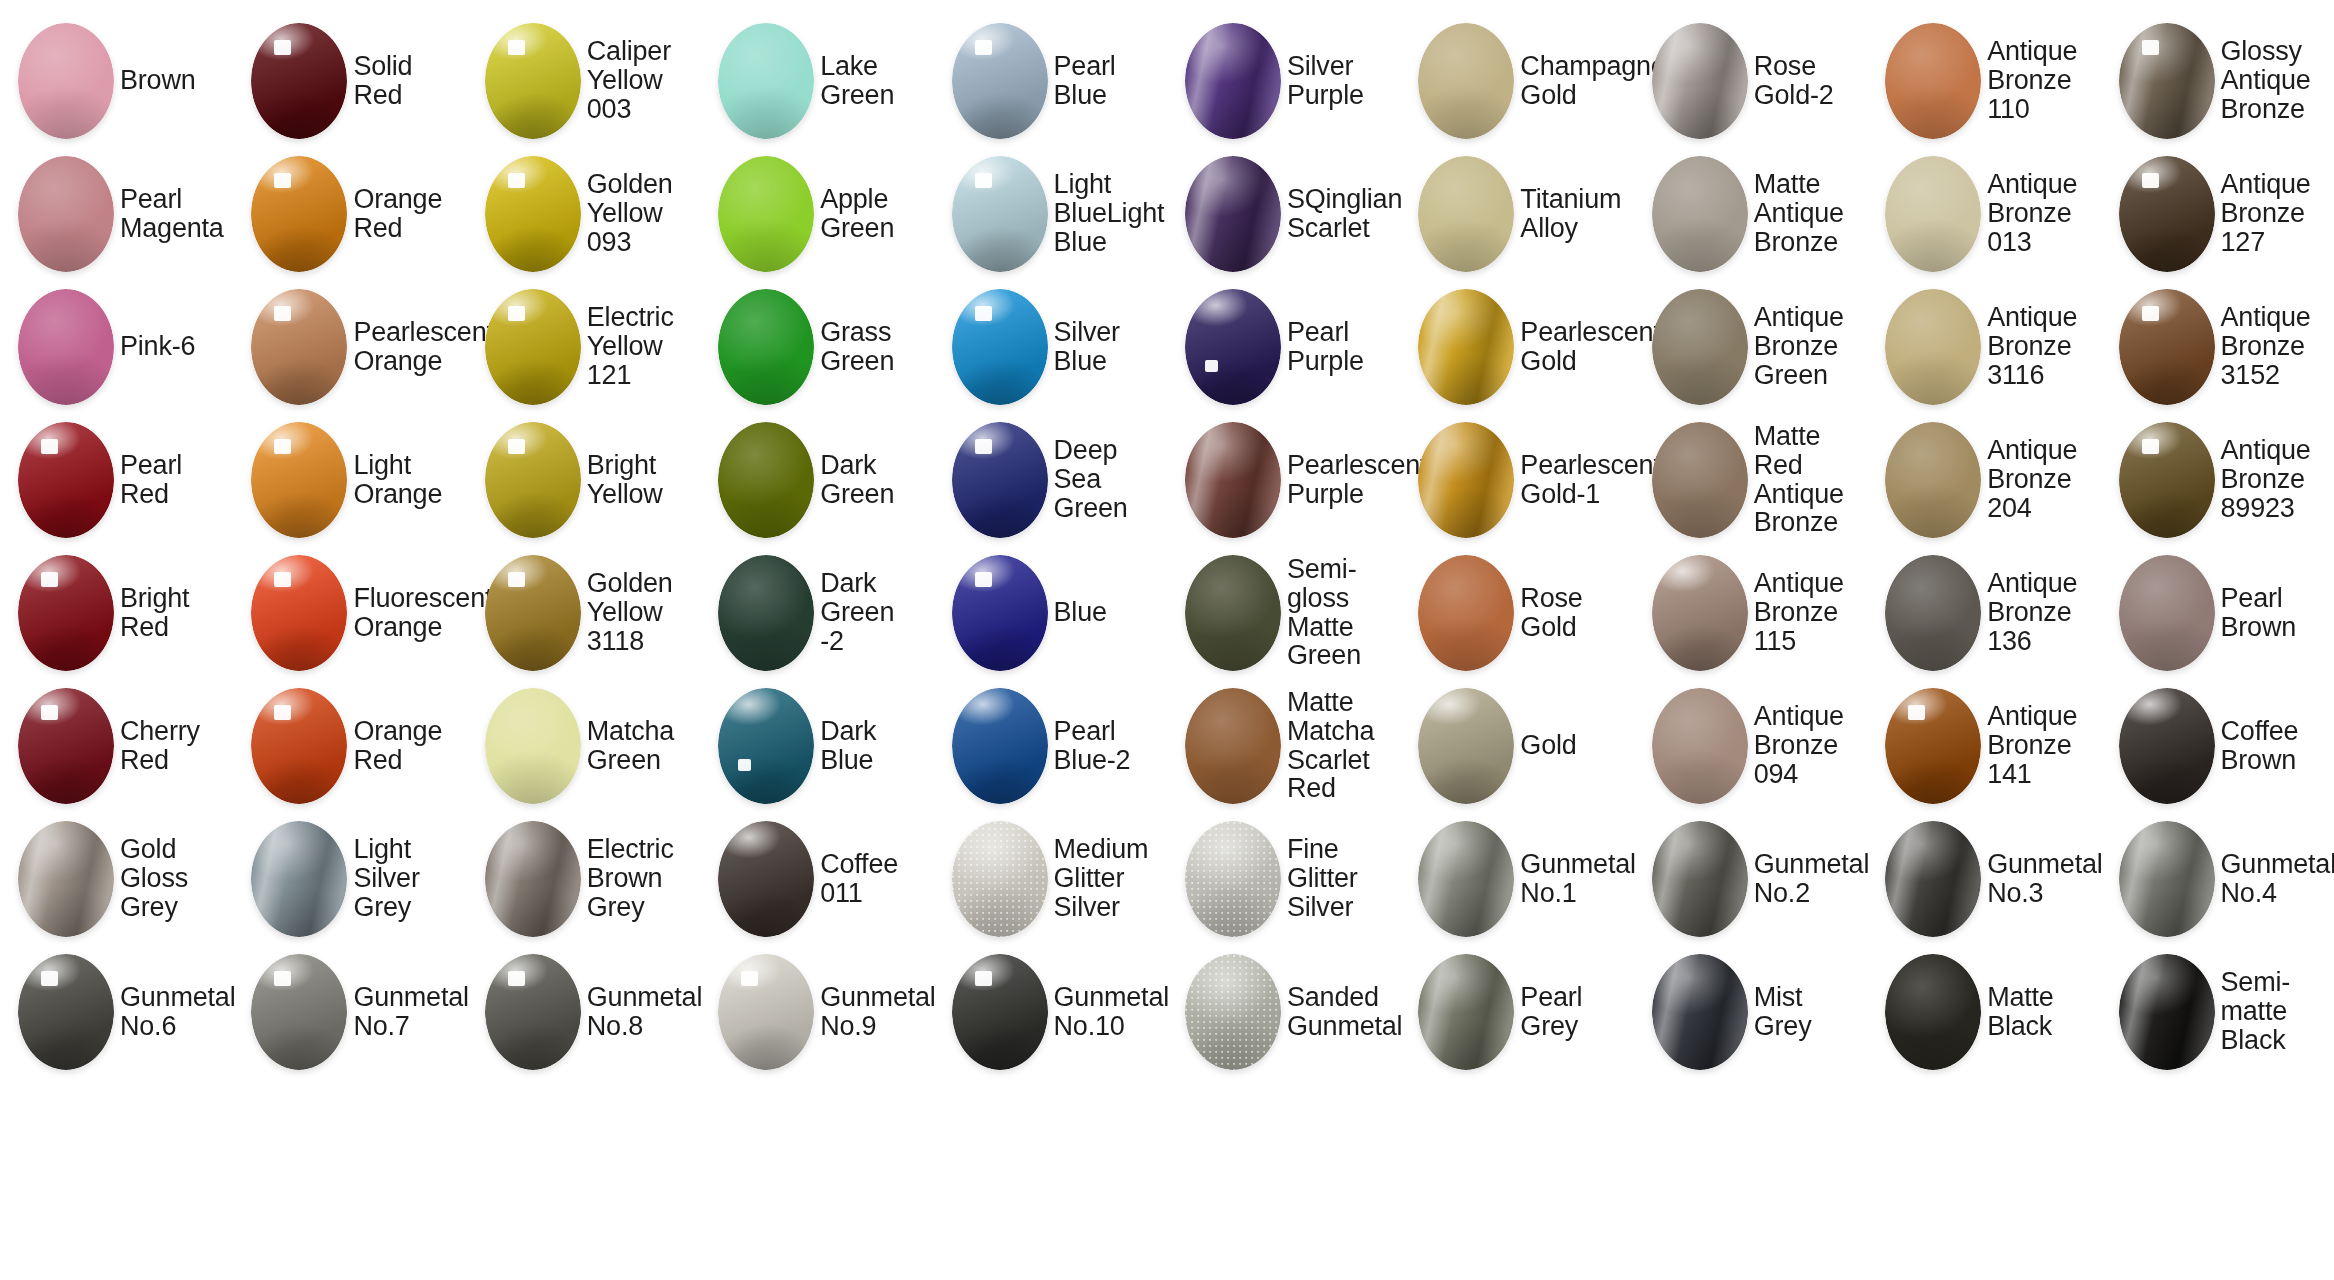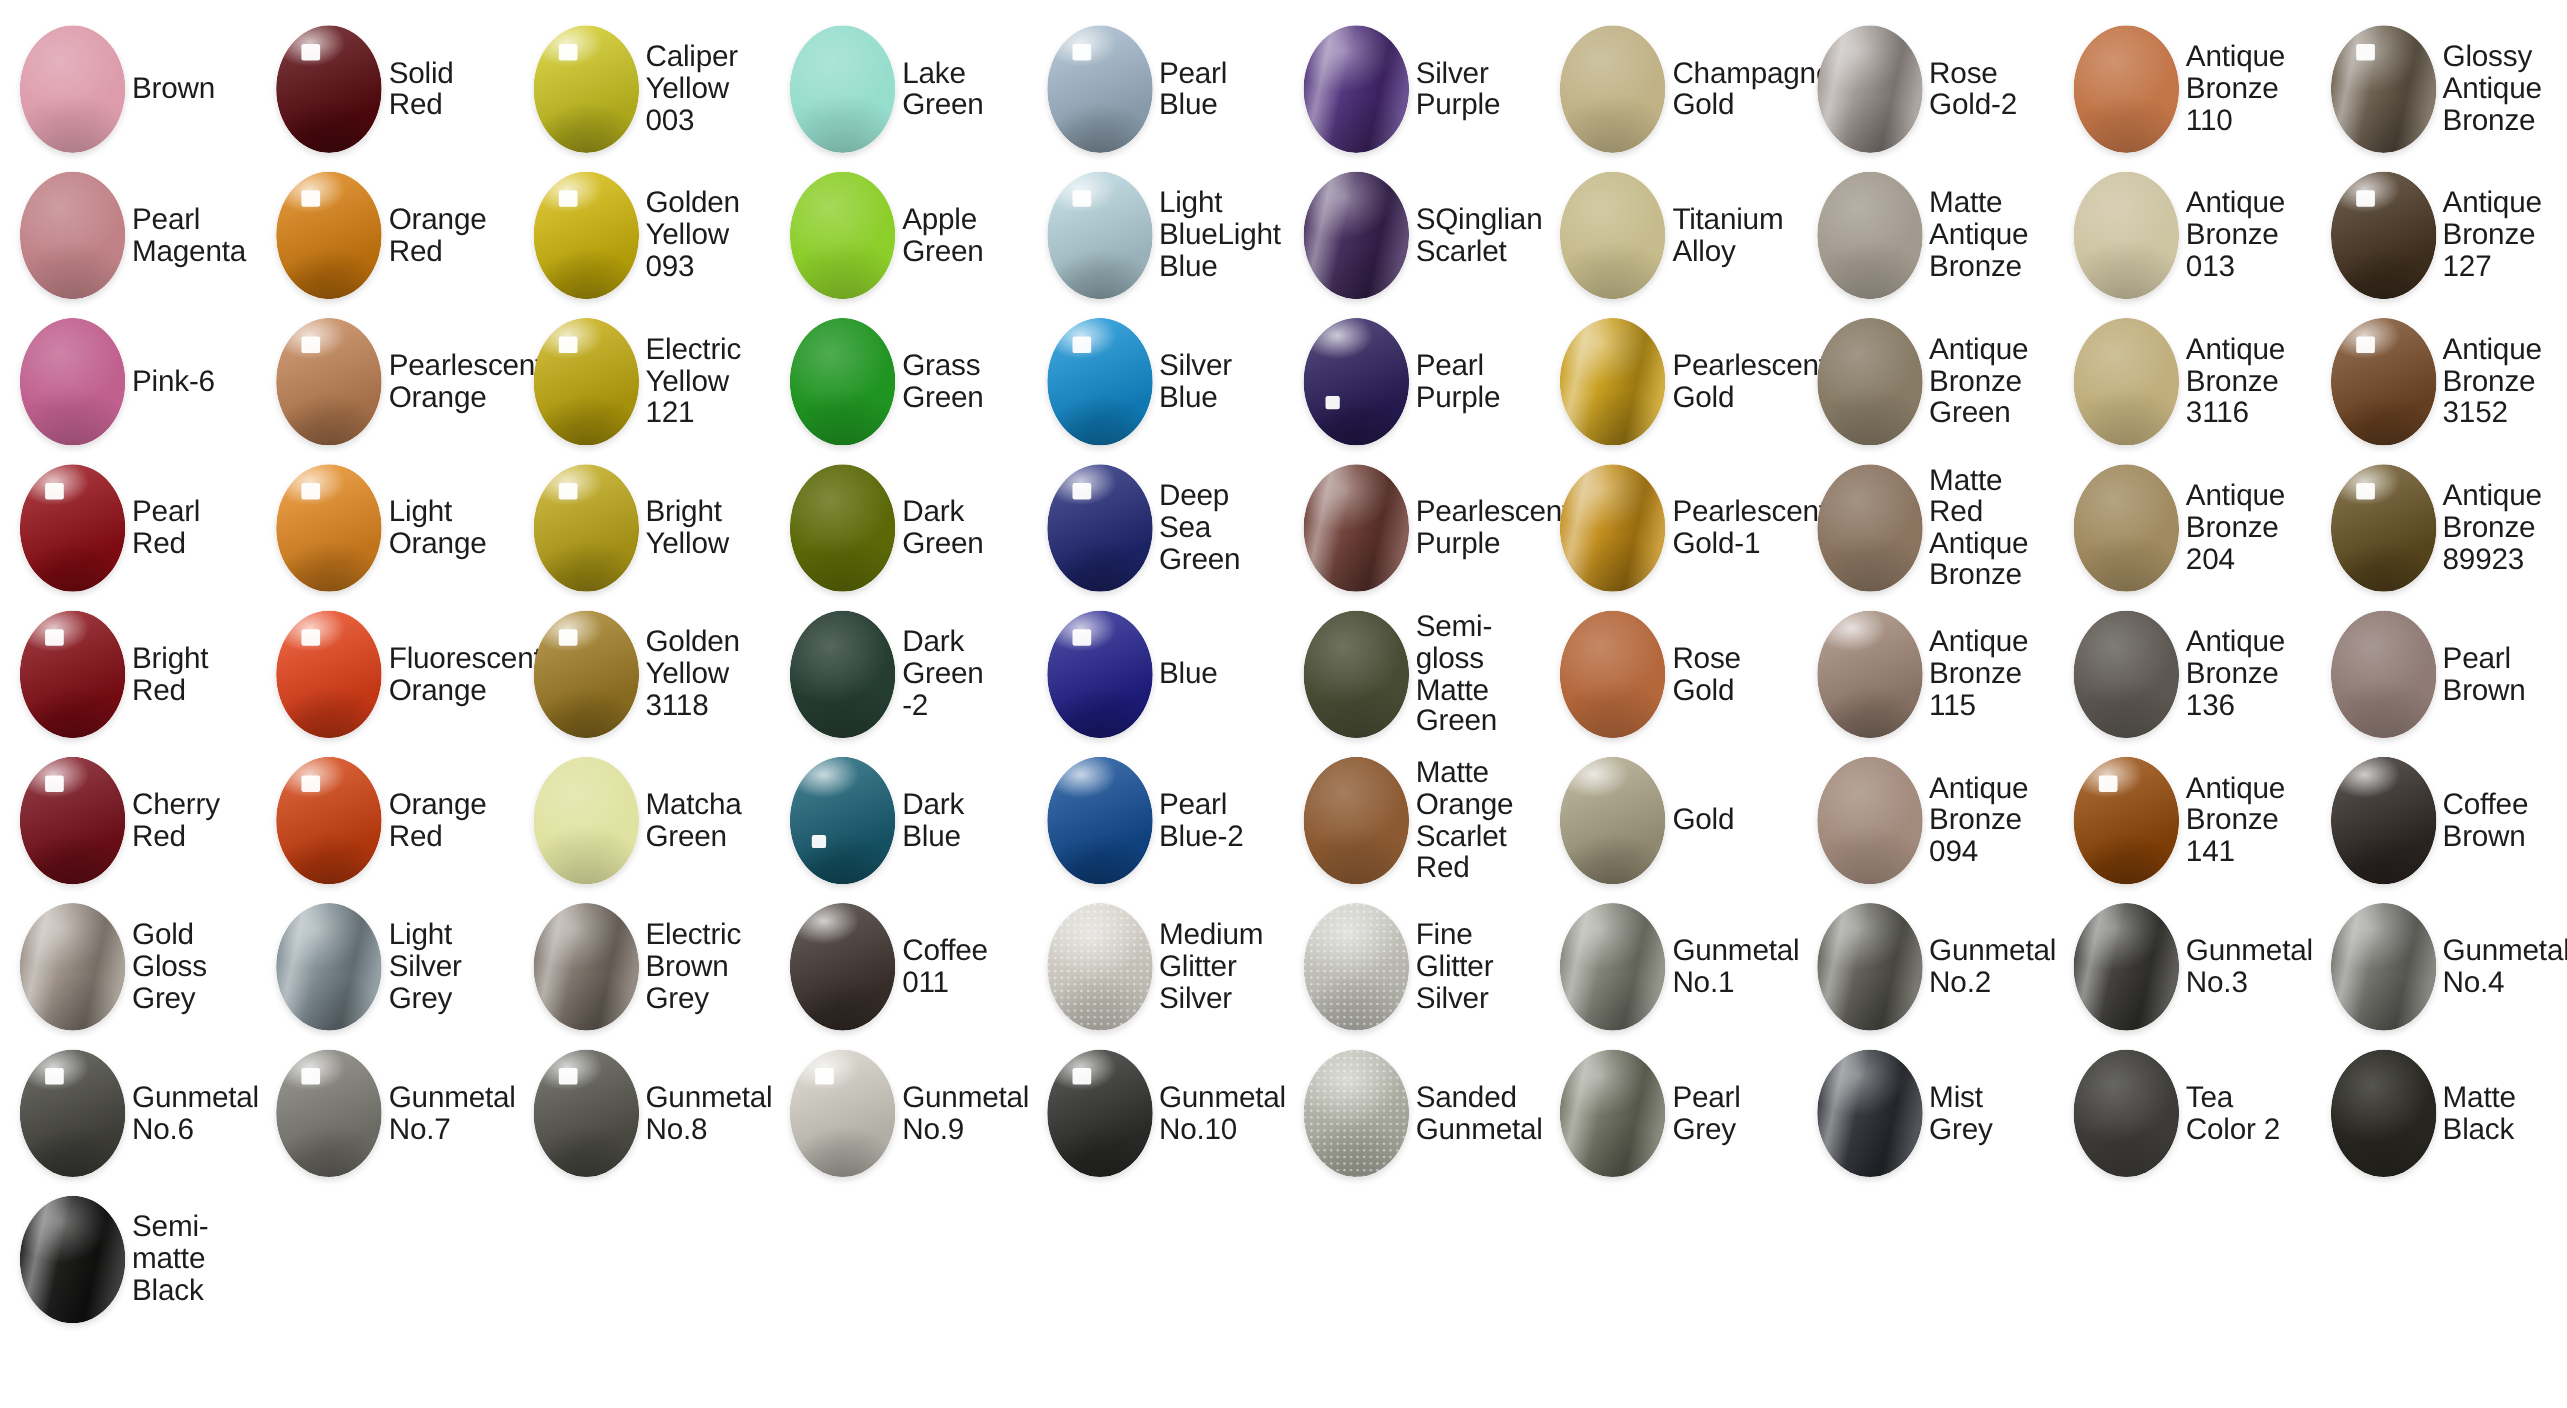--- a/index.html
+++ b/index.html
@@ -531,21 +531,21 @@
         <div class="swatch gloss">
           <div class="body" style="--c: #13519e;"></div>
         </div>
         <div class="label">Pearl
 Blue-2</div>
       </div>
       <div class="cell">
         <div class="swatch matte">
           <div class="body" style="--c: #8c5a32;"></div>
         </div>
-        <div class="label">Matte Orange
+        <div class="label">Matte Matcha
 Scarlet Red</div>
       </div>
       <div class="cell">
         <div class="swatch gloss">
           <div class="body" style="--c: #b4ab8d;"></div>
         </div>
         <div class="label">Gold</div>
       </div>
       <div class="cell">
         <div class="swatch matte">
@@ -699,27 +699,20 @@
         </div>
         <div class="label">Pearl
 Grey</div>
       </div>
       <div class="cell">
         <div class="swatch metallic">
           <div class="body" style="--c: #2c2f36;"></div>
         </div>
         <div class="label">Mist
 Grey</div>
-      </div>
-      <div class="cell">
-        <div class="swatch matte">
-          <div class="body" style="--c: #3c3b37;"></div>
-        </div>
-        <div class="label">Tea
-Color 2</div>
       </div>
       <div class="cell">
         <div class="swatch matte">
           <div class="body" style="--c: #26251f;"></div>
         </div>
         <div class="label">Matte
 Black</div>
       </div>
       <div class="cell">
         <div class="swatch metallic">

